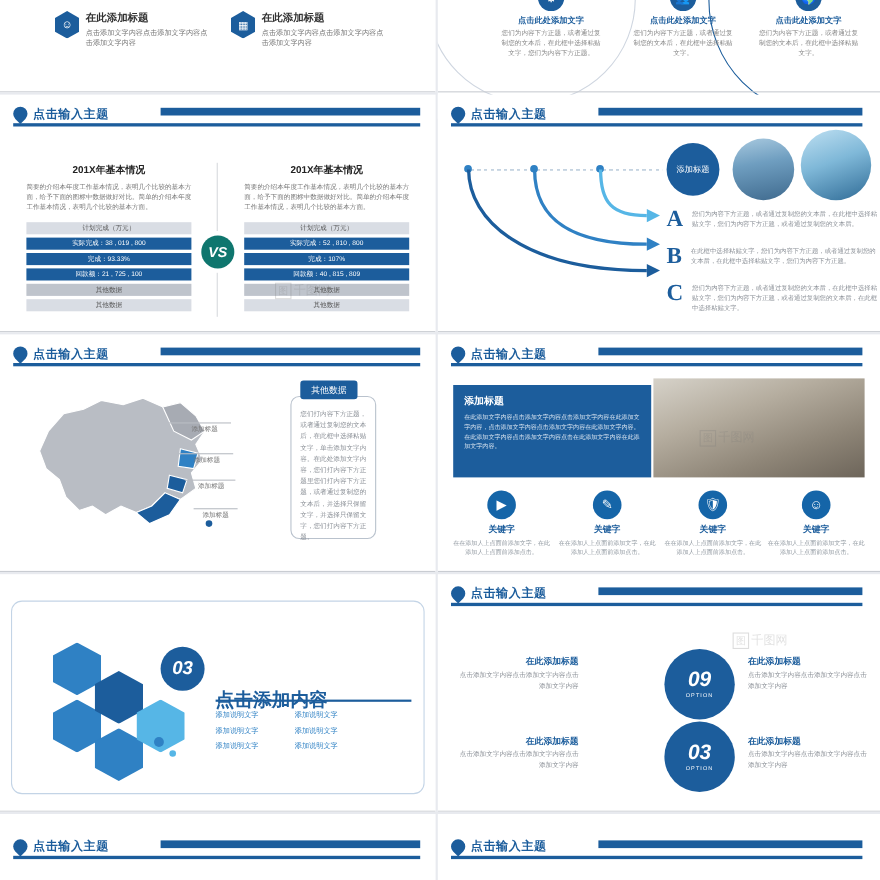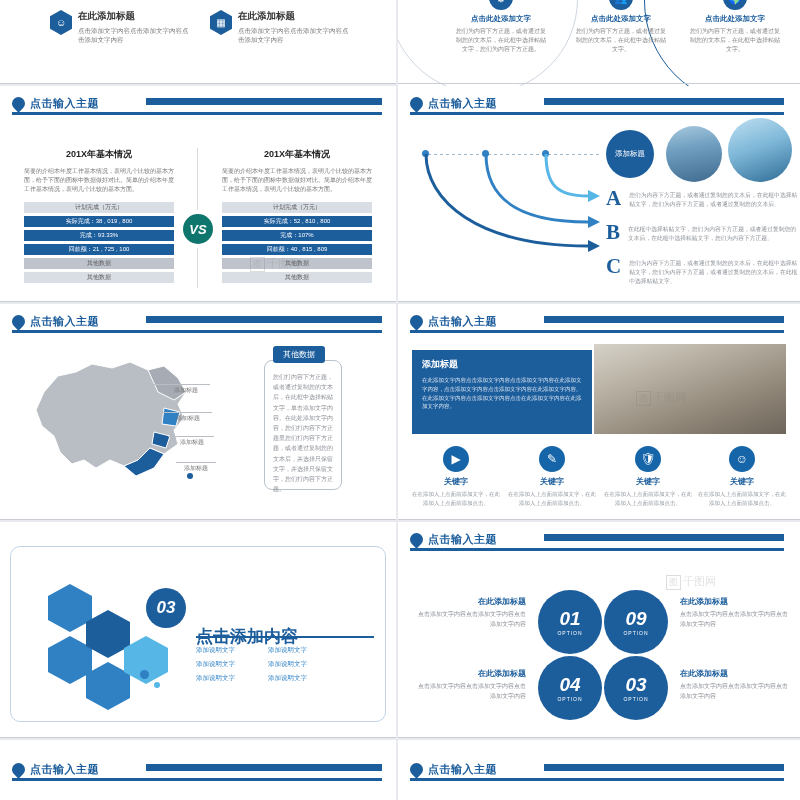--- a/index.html
+++ b/index.html
@@ -453,32 +453,24 @@
   </div>
 
   <div class="slide" id="s8">
     <div class="title-row">
       <div class="title-badge"></div>
       <div class="title-text">点击输入主题</div>
     </div>
     <div class="title-bar-main" style="left:146px; top:12px; width:240px;"></div>
     <div class="title-bar-thin" style="left:12px; top:26px; width:374px;"></div>
 
-    <div class="opt-circle" style="left:140px; top:68px; width:64px; height:64px; flex-direction:column;">
-      <div class="opt-num">01</div>
-      <div class="opt-word">OPTION</div>
-    </div>
     <div class="opt-circle" style="left:206px; top:68px; width:64px; height:64px; flex-direction:column;">
       <div class="opt-num">09</div>
       <div class="opt-word">OPTION</div>
     </div>
-    <div class="opt-circle" style="left:140px; top:134px; width:64px; height:64px; flex-direction:column;">
-      <div class="opt-num">04</div>
-      <div class="opt-word">OPTION</div>
-    </div>
     <div class="opt-circle" style="left:206px; top:134px; width:64px; height:64px; flex-direction:column;">
       <div class="opt-num">03</div>
       <div class="opt-word">OPTION</div>
     </div>
 
     <div style="position:absolute; left:16px; top:74px; width:112px; text-align:right;">
       <div class="opt-h">在此添加标题</div>
       <div class="opt-p" style="margin-top:3px;">点击添加文字内容点击添加文字内容点击添加文字内容</div>
     </div>
     <div style="position:absolute; left:282px; top:74px; width:112px;">

